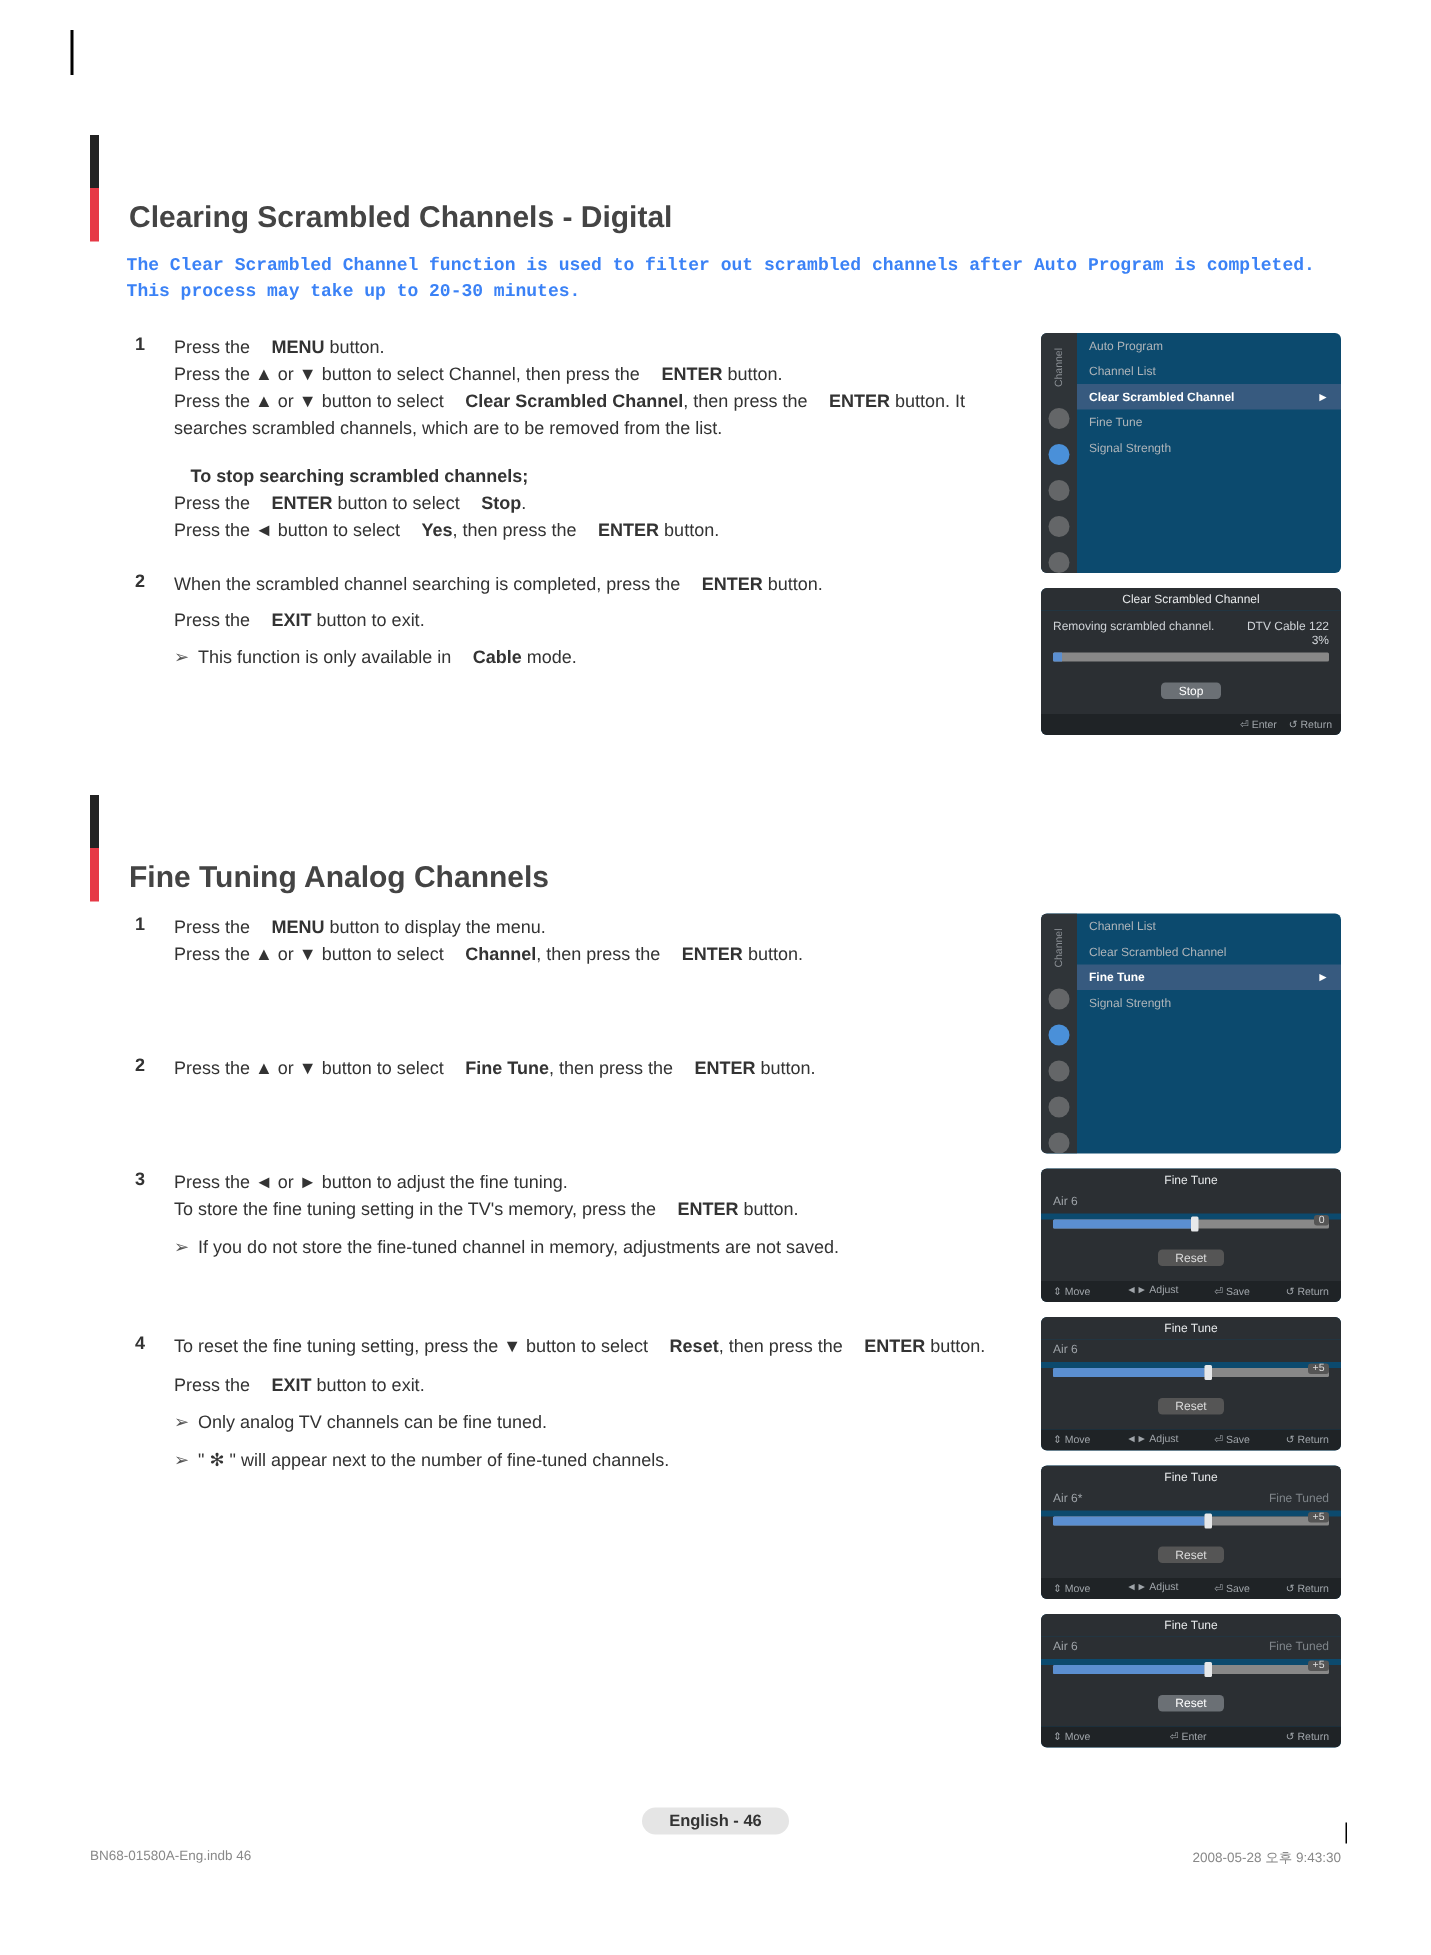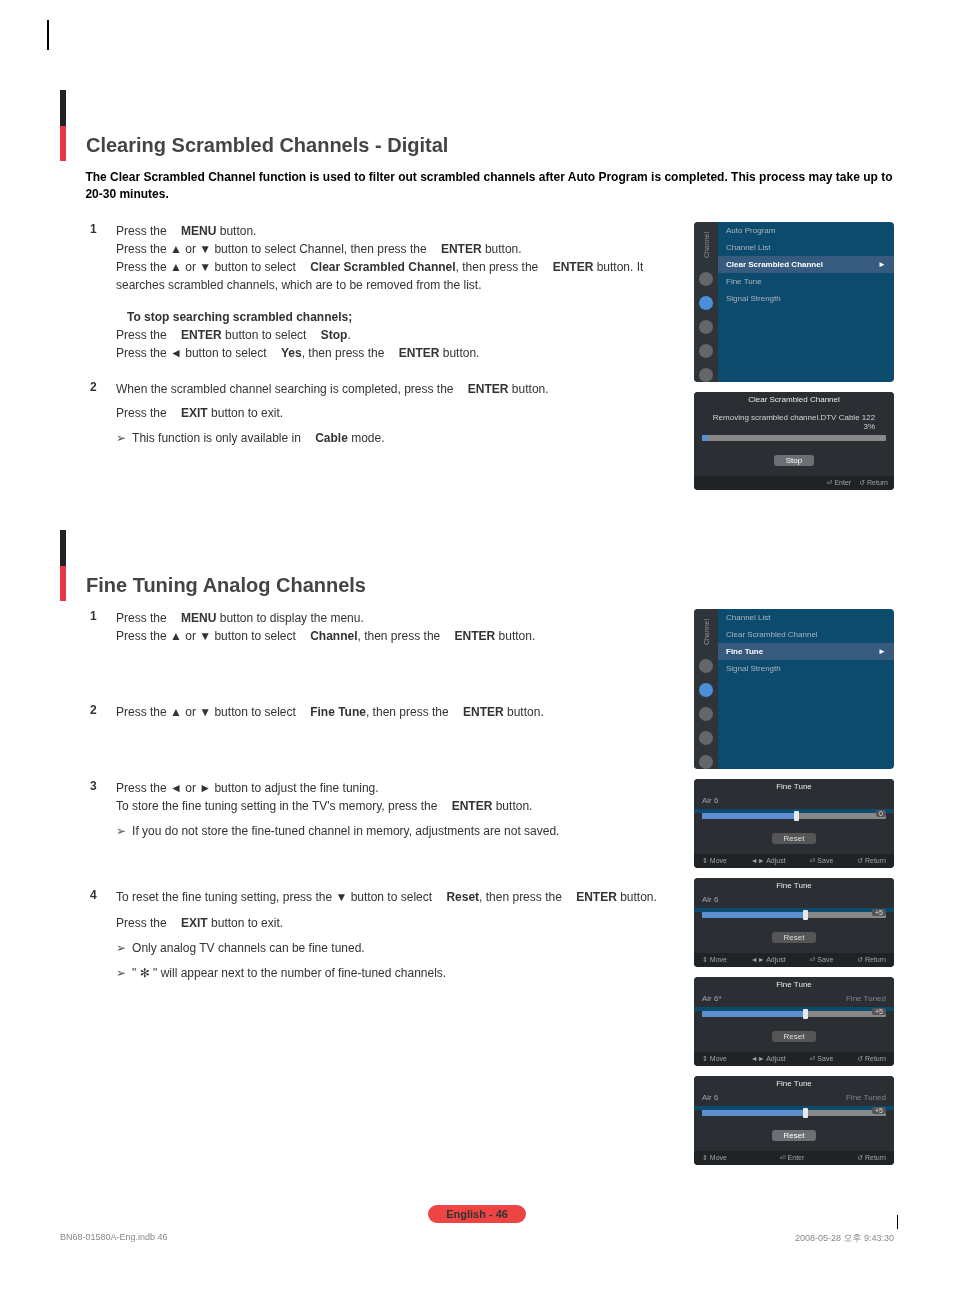--- a/index.html
+++ b/index.html
@@ -12,21 +12,21 @@
     font-size: 12px;
     color: #333;
   }
   .crop-t { position:absolute; top:20px; left:47px; width:2px; height:30px; background:#000; }
   .page { padding: 90px 60px 40px 60px; position: relative; }
   .section-title-bar { display: flex; align-items: stretch; margin-bottom: 8px; }
   .bar-accent { width: 6px; background: linear-gradient(180deg, #222 0%, #222 50%, #e63946 50%, #e63946 100%); margin-right: 20px; }
   .section-title { font-size: 20px; font-weight: bold; color: #444; padding: 4px 0; margin-top: 40px; }
   .section-intro { display:flex; margin-bottom:18px; }
   .intro-accent { width:6px; background:#e63946; margin-right:20px; opacity:0; }
-  .intro-text { font-weight: bold; color: #000000; font-size: 12px; line-height: 1.45; }
+  .intro-text { font-weight: bold; color: #3b82f6; font-size: 12px; line-height: 1.45; font-family: Liberation Mono, monospace; }
   .content-row { display: flex; align-items: flex-start; gap: 20px; }
   .instructions { flex: 1; padding-left: 30px; }
   .step { display: flex; margin-bottom: 18px; gap: 12px; }
   .step-num { font-weight: bold; width: 14px; flex-shrink:0; }
   .step-body { line-height: 1.5; }
   .step-body .sub { margin-top: 14px; }
   .arrow-note { display:flex; gap:6px; margin-top:7px; }
   .arrow-note::before { content:"➢"; color:#555; }
   .side-panels { width: 200px; flex-shrink:0; }
   
@@ -46,21 +46,21 @@
   .osd-center{text-align:center;}
   .osd-foot { background:#1f2326; color:#9fa4a9; font-size:7px; padding:3px 6px; display:flex; justify-content:flex-end; gap:8px; }
   .osd-foot.full{justify-content:space-between; padding:3px 8px;}
   .slider-track{height:6px;background:#888;border-radius:1px;position:relative;margin:4px 0;}
   .slider-fill{height:100%;background:#5b8fd1;border-radius:1px 0 0 1px;}
   .slider-nub{position:absolute;top:-2px;width:5px;height:10px;background:#e6e8ea;border-radius:1px;}
   .slider-val{position:absolute;right:0;top:-3px;background:#555;color:#ddd;font-size:7px;padding:0 3px;border-radius:2px;}
   .osd-sub{display:flex;justify-content:space-between;color:#9fa4a9;font-size:8px;padding:2px 8px 4px;}
   .tab-label{writing-mode:vertical-rl;transform:rotate(180deg);font-size:7px;color:#8a8f94;padding:4px 0;}
   .page-footer { text-align:center; margin-top:30px; }
-  .page-num-pill { display:inline-block; background:#ef4444; color:#333; font-weight:bold; font-size:11px; padding:3px 18px; border-radius:12px; }
+  .page-num-pill { display:inline-block; background:#e5e5e5; color:#333; font-weight:bold; font-size:11px; padding:3px 18px; border-radius:12px; }
   .doc-footer { position:absolute; bottom:18px; left:60px; right:60px; display:flex; justify-content:space-between; font-size:9px; color:#888; }
   .crop-br{position:absolute;bottom:34px;right:56px;width:1px;height:14px;background:#000;}
   .spacer{height:30px;}
   .osd-spacer{height:50px;}
   b{font-weight:bold;padding-left:11px;}
 </style>
 </head>
 <body>
 
 <div class="crop-t"></div>
@@ -127,21 +127,21 @@
             <div class="osd-item">Fine Tune</div>
             <div class="osd-item">Signal Strength</div>
             <div class="osd-spacer"></div>
           </div>
         </div>
       </div>
 
       <div class="osd">
         <div class="osd-head">Clear Scrambled Channel</div>
         <div class="osd-body osd-dark">
-          <div style="display:flex;justify-content:center;">
+          <div style="display:flex;justify-content:space-between;">
             <span>Removing scrambled channel.</span>
             <span style="text-align:right;">
               <div>DTV Cable 122</div>
               <div>3%</div>
             </span>
           </div>
           <div class="slider-track" style="margin-top:4px;">
               <div class="slider-fill" style="width:3%"></div>
             </div>
           <div class="osd-center" style="margin-top:10px;"><span class="osd-btn sel">Stop</span></div>

